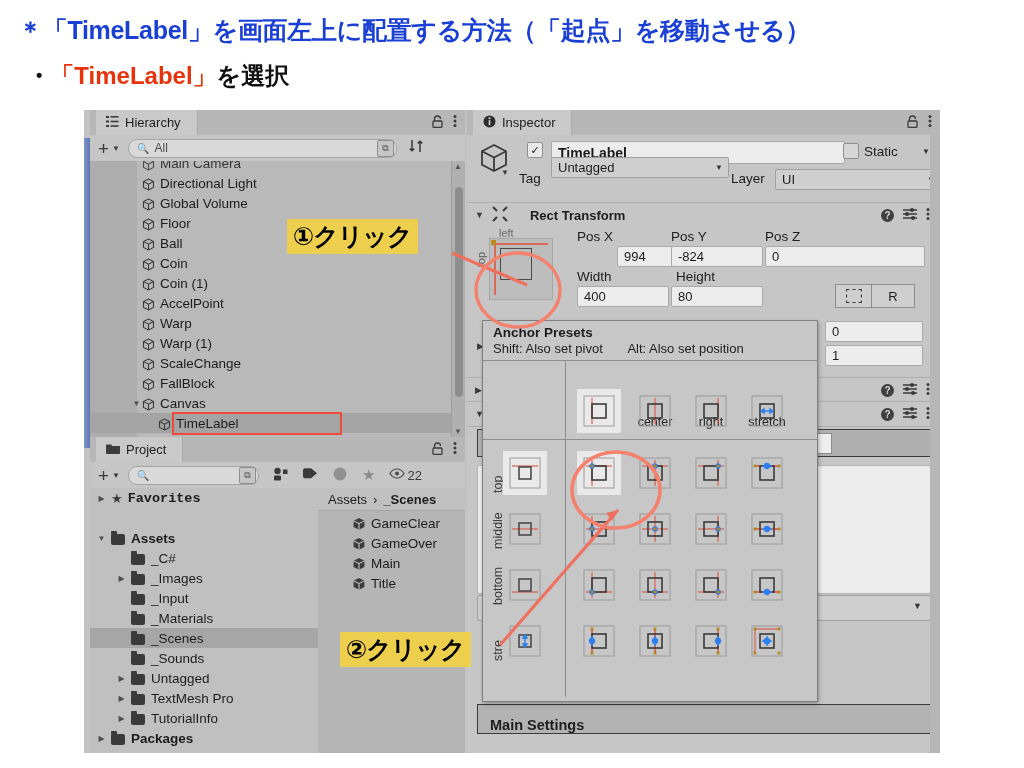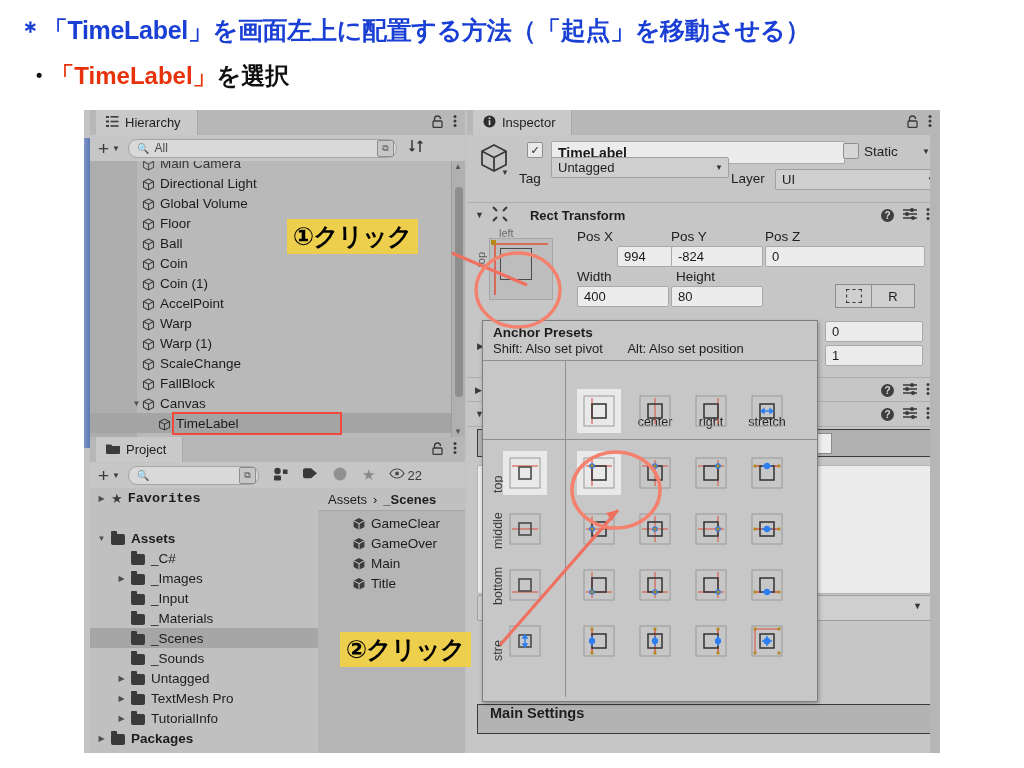--- a/index.html
+++ b/index.html
@@ -696,21 +696,21 @@
     <div style="position:absolute;left:10px;top:319px;width:452px;height:26px;background:#b0b0b0;border:1.6px solid #3b3b3b;display:flex;align-items:center;">
       <span style="margin-left:250px;font-size:14px;">RTL Editor</span>
       <span style="margin-left:16px;width:20px;height:19px;background:#eee;border:1px solid #8d8d8d;"></span>
     </div>
 
     <div style="position:absolute;left:10px;top:355px;width:452px;height:127px;background:#ececec;border:1px solid #b3b3b3;border-radius:2px;"></div>
     <div style="position:absolute;left:10px;top:485px;width:452px;height:24px;background:#cfcfcf;border:1px solid #a0a0a0;border-radius:2px;">
       <span style="position:absolute;right:8px;top:5px;font-size:9px;color:#333;">▼</span>
     </div>
 
-    <div style="position:absolute;left:10px;top:594px;width:452px;height:28px;background:#b3b3b3;border:1.6px solid #3b3b3b;display:flex;align-items:flex-start;">
+    <div style="position:absolute;left:10px;top:594px;width:452px;height:28px;background:#b3b3b3;border:1.6px solid #3b3b3b;display:flex;align-items:flex-end;">
       <span style="margin-left:12px;font-size:14.5px;font-weight:bold;">Main Settings</span>
     </div>
 
     <div style="position:absolute;right:0;top:25px;width:10px;height:618px;background:#b6b6b6;"></div>
   </div>
 
   <div class="anchorpop" style="left:398px;top:210px;width:334px;height:380px;">
     <div class="ap-title">Anchor Presets</div>
     <div class="ap-sub">
       <span>Shift: Also set pivot</span>

